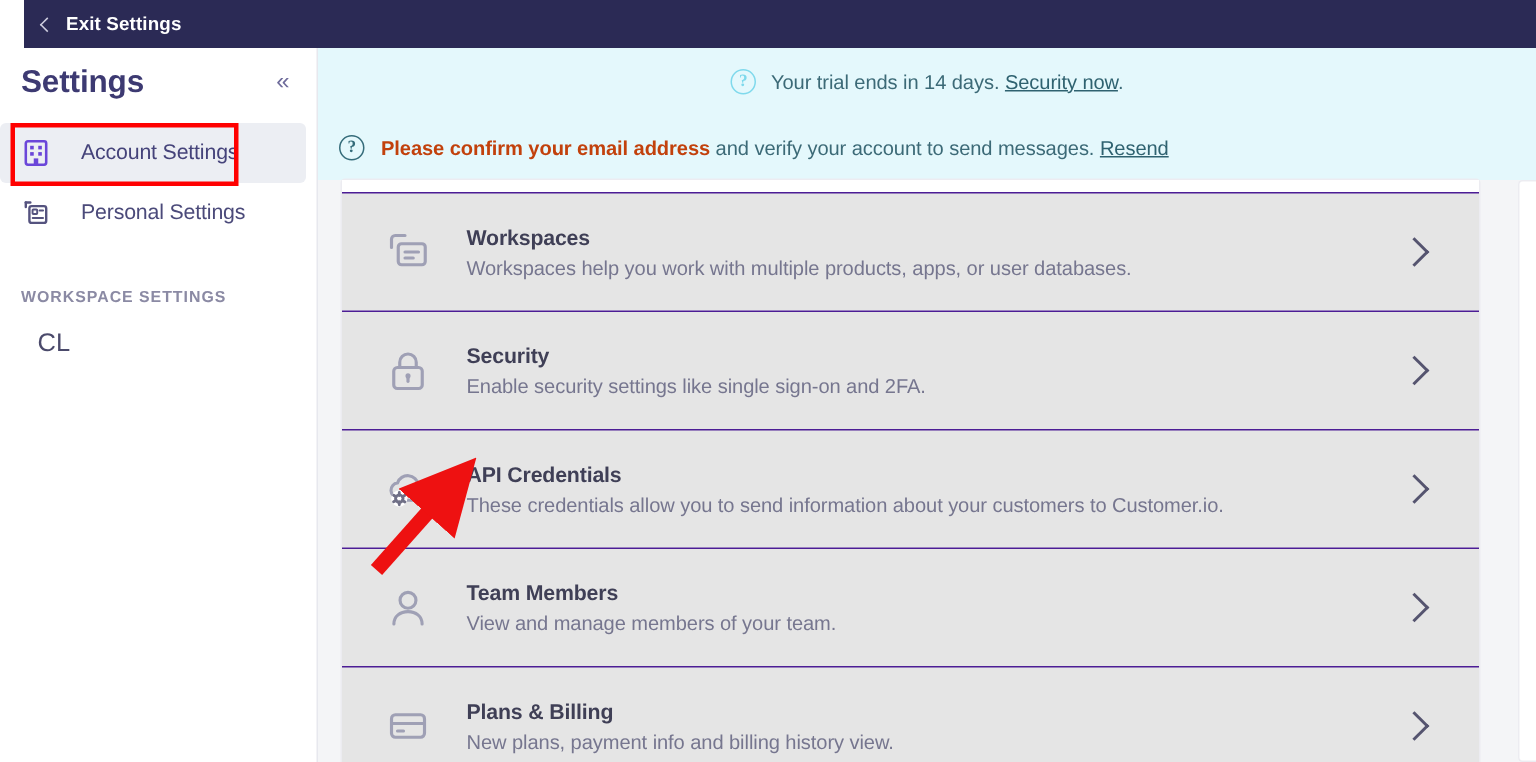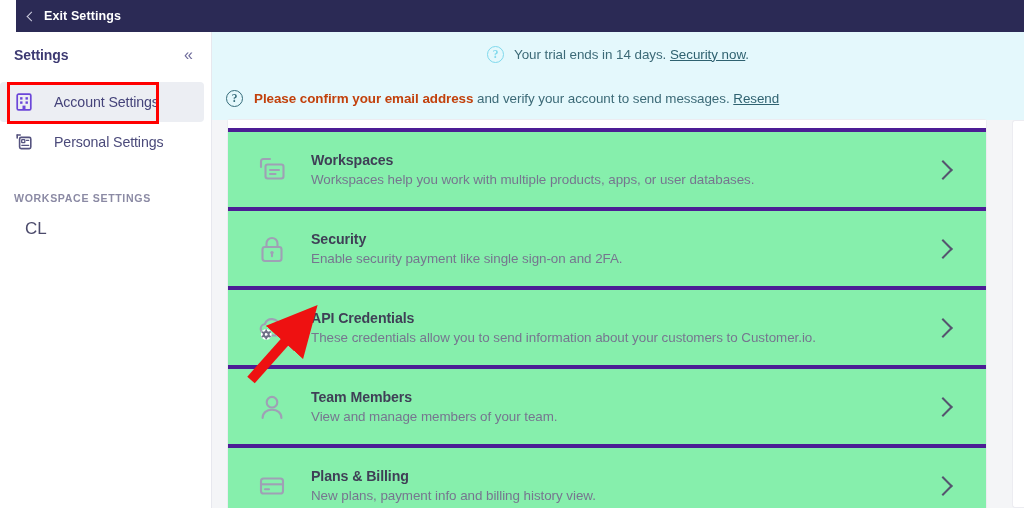--- a/index.html
+++ b/index.html
@@ -51,21 +51,21 @@
     border-right: 1px solid #e7e8ee;
   }
   #sidebar-header {
     height: 46px;
     display: flex;
     align-items: center;
     justify-content: space-between;
     padding: 0 16px 0 14px;
   }
   #sidebar-title {
-    font-size: 14px;
+    font-size: 21px;
     font-weight: bold;
     color: #3d3a72;
     letter-spacing: -.1px;
   }
   #collapse-btn {
     color: #6e6b9b;
     font-size: 16px;
     line-height: 1;
     cursor: pointer;
     padding: 2px 2px;
@@ -186,23 +186,23 @@
     box-shadow: 0 0 0 1px #ececf1;
   }
   #card-top-strip { height: 8px; background: #ffffff; }
 
   .row {
     position: relative;
     height: 79px;
     display: flex;
     align-items: center;
     padding: 0 22px 0 22px;
-    border-top: 4px solid #4c1d95;
-    cursor: pointer;
-    background: #86efac;
+    border-top: 1px solid #4c1d95;
+    cursor: pointer;
+    background: #e5e5e5;
   }
   .row-icon {
     width: 38px; height: 38px;
     flex: none;
     margin-left: 3px;
     margin-right: 20px;
     display: block;
     color: #9a9ab0;
   }
   .row-body { flex: 1 1 auto; min-width: 0; }
@@ -338,21 +338,21 @@
       <span class="row-icon">
         <svg viewBox="0 0 38 38" width="38" height="38" fill="none">
           <rect x="9.5" y="17" width="19" height="14" rx="2.4" stroke="#9fa0b5" stroke-width="2.1"></rect>
           <path d="M13.5 17v-3.5a5.5 5.5 0 0 1 11 0V17" stroke="#9fa0b5" stroke-width="2.1"></path>
           <circle cx="19" cy="22.6" r="1.7" fill="#9fa0b5"></circle>
           <path d="M19 23.6v2.6" stroke="#9fa0b5" stroke-width="2.1" stroke-linecap="round"></path>
         </svg>
       </span>
       <div class="row-body">
         <div class="row-title">Security</div>
-        <div class="row-desc">Enable security payment like single sign-on and 2FA.</div>
+        <div class="row-desc">Enable security settings like single sign-on and 2FA.</div>
       </div>
       <span class="row-chevron"></span>
     </div>
 
     <div class="row">
       <span class="row-icon">
         <svg viewBox="0 0 38 38" width="38" height="38" fill="none">
           <path d="M13.5 26.5h11.8a5.2 5.2 0 0 0 .6-10.36 7.2 7.2 0 0 0-13.9-1.2 4.9 4.9 0 0 0 .3 9.76" stroke="#9fa0b5" stroke-width="2.1" stroke-linecap="round"></path>
           <circle cx="13.2" cy="25.4" r="4.6" fill="#ffffff" stroke="#ffffff" stroke-width="1.6"></circle>
           <g stroke="#6f6f86" stroke-width="1.9" stroke-linecap="round">

